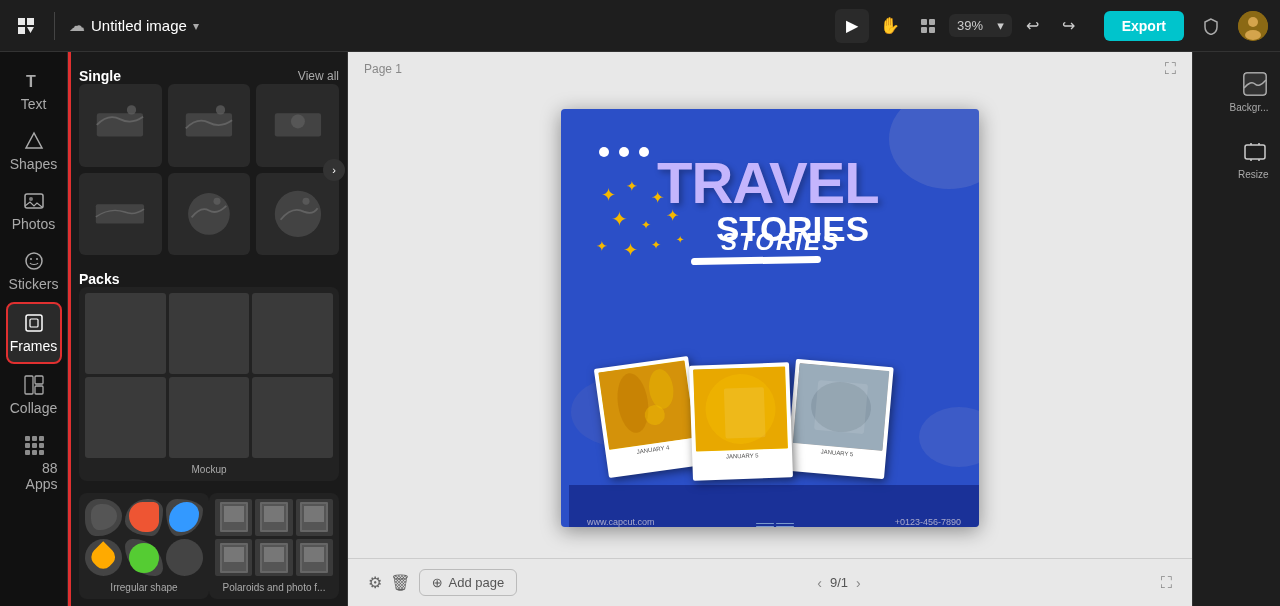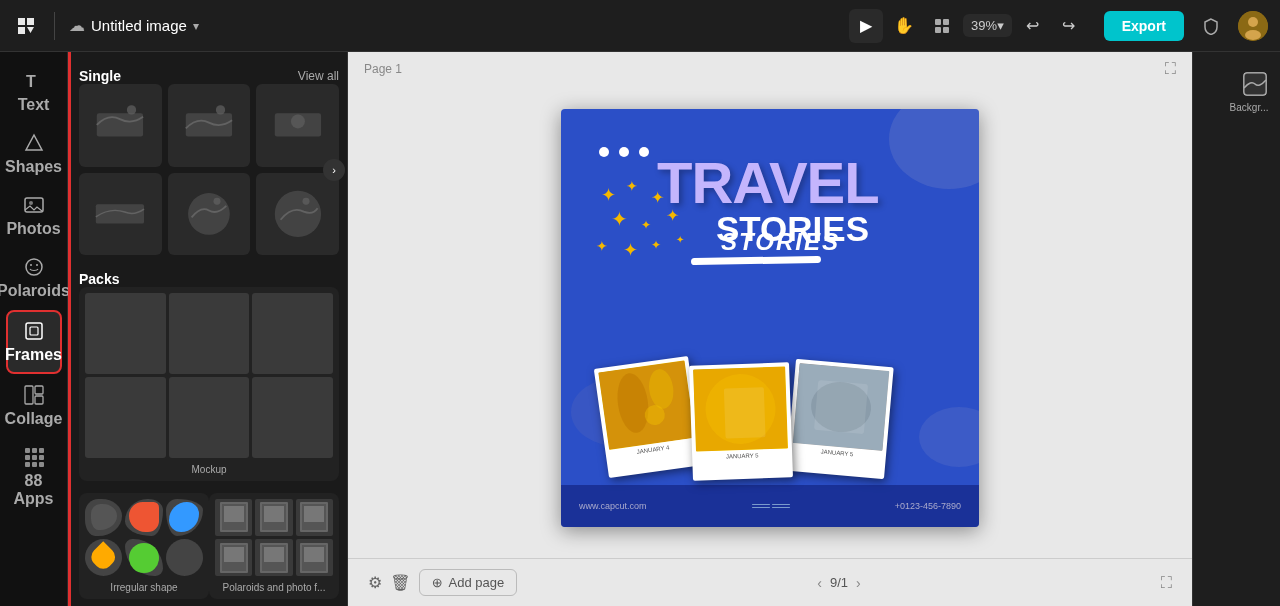--- a/index.html
+++ b/index.html
@@ -23,21 +23,21 @@
     .topbar-title-area { display: flex; align-items: center; gap: 6px; margin-right: auto; }
     .cloud-icon { color: #aaa; font-size: 16px; }
     .doc-title { font-size: 15px; color: #fff; font-weight: 500; }
     .chevron-down { color: #aaa; font-size: 12px; }
     .topbar-tools { display: flex; align-items: center; gap: 4px; }
     .tool-btn {
       width: 34px; height: 34px; border-radius: 6px; border: none; background: transparent; color: #ccc;
       cursor: pointer; display: flex; align-items: center; justify-content: center; font-size: 16px;
     }
     .tool-btn.active { background: #2a2a2a; color: #fff; }
-    .zoom-area { display: flex; align-items: center; gap: 0; background: #2a2a2a; border-radius: 6px; padding: 4px 8px; font-size: 13px; color: #ccc; cursor: pointer; }
+    .zoom-area { display: flex; align-items: center; gap: 14px; background: #2a2a2a; border-radius: 6px; padding: 4px 8px; font-size: 13px; color: #ccc; cursor: pointer; }
     .undo-redo { display: flex; gap: 2px; }
     .export-btn {
       background: #00c4cc; color: #fff; border: none; border-radius: 6px;
       padding: 7px 18px; font-size: 14px; font-weight: 600; cursor: pointer;
       margin-left: 8px;
     }
     .avatar { width: 30px; height: 30px; border-radius: 50%; background: #8B6914; overflow: hidden; display: flex; align-items: center; justify-content: center; }
 
     
     .main-area { display: flex; flex: 1; overflow: hidden; }
@@ -54,21 +54,21 @@
       gap: 2px;
       flex-shrink: 0;
     }
     .sidebar-item {
       width: 56px; display: flex; flex-direction: column; align-items: center;
       padding: 8px 4px; border-radius: 8px; cursor: pointer; gap: 4px;
       color: #aaa; font-size: 11px;
     }
     .sidebar-item.active { background: #2a2a2a; color: #fff; border: 2px solid #e03030; }
     .sidebar-item svg { width: 22px; height: 22px; }
-    .sidebar-item-label { font-size: 16px; text-align: center; font-weight: bold; }
+    .sidebar-item-label { font-size: 14px; text-align: right; }
 
     
     .frames-panel {
       width: 280px;
       background: #1a1a1a;
       border-right: 1px solid #333;
       border-left: 3px solid #e03030;
       overflow-y: auto;
       flex-shrink: 0;
       padding: 12px 8px;
@@ -246,21 +246,21 @@
       </svg>
       <span class="sidebar-item-label">Photos</span>
     </div>
     <div class="sidebar-item">
       <svg viewBox="0 0 22 22" fill="none">
         <circle cx="11" cy="11" r="8" stroke="#aaa" stroke-width="1.5" fill="none"></circle>
         <path d="M7 13c1 2 7 2 8 0" stroke="#aaa" stroke-width="1.2" fill="none"></path>
         <circle cx="8" cy="9" r="1" fill="#aaa"></circle>
         <circle cx="14" cy="9" r="1" fill="#aaa"></circle>
       </svg>
-      <span class="sidebar-item-label">Polaroids</span>
+      <span class="sidebar-item-label">Stickers</span>
     </div>
     <div class="sidebar-item active">
       <svg viewBox="0 0 22 22" fill="none">
         <rect x="3" y="3" width="16" height="16" rx="2" stroke="#fff" stroke-width="1.5" fill="none"></rect>
         <rect x="7" y="7" width="8" height="8" rx="1" stroke="#fff" stroke-width="1.2" fill="none"></rect>
       </svg>
       <span class="sidebar-item-label">Frames</span>
     </div>
     <div class="sidebar-item">
       <svg viewBox="0 0 22 22" fill="none">
@@ -514,21 +514,21 @@
           <div style="width:100%;height:80px;background:linear-gradient(135deg,#888,#bbb,#999);border-radius:1px;overflow:hidden;">
             <svg width="90" height="80" viewBox="0 0 90 80">
               <rect width="90" height="80" fill="#9aacba"></rect>
               <ellipse cx="45" cy="40" rx="30" ry="25" fill="#7a8c9a" opacity="0.5"></ellipse>
               <rect x="20" y="15" width="50" height="50" rx="3" fill="rgba(255,255,255,0.1)"></rect>
             </svg>
           </div>
           <div style="font-size:6px;color:#555;text-align:center;margin-top:3px;">JANUARY 5</div>
         </div>
 
-        <div style="position:absolute;bottom:0;left:0;right:0;height:42px;background:rgba(15,30,120,0.6);display:flex;align-items:center;justify-content:space-between;padding:0 18px;">
+        <div style="position:absolute;bottom:0;left:8px;right:0;height:42px;background:rgba(15,30,120,0.6);display:flex;align-items:flex-end;justify-content:space-between;padding:0 18px;">
           <span style="font-size:9px;color:#aac;">www.capcut.com</span>
           <div style="display:flex;flex-direction:column;gap:2px;align-items:center;">
             <div style="display:flex;gap:2px;">
               <div style="width:18px;height:1px;background:#7a9acc;border-radius:1px;"></div>
               <div style="width:18px;height:1px;background:#7a9acc;border-radius:1px;"></div>
             </div>
             <div style="display:flex;gap:2px;">
               <div style="width:18px;height:1px;background:#7a9acc;border-radius:1px;"></div>
               <div style="width:18px;height:1px;background:#7a9acc;border-radius:1px;"></div>
             </div>
@@ -558,15 +558,22 @@
 
   <div class="right-panel">
     <div class="right-tool">
       <svg width="28" height="28" viewBox="0 0 28 28" fill="none">
         <rect x="3" y="3" width="22" height="22" rx="3" stroke="#ccc" stroke-width="1.5" fill="none"></rect>
         <rect x="3" y="3" width="22" height="22" rx="3" fill="#444" opacity="0.5"></rect>
         <path d="M3 18 Q10 10 14 14 Q18 18 25 10" stroke="#aaa" stroke-width="1.5" fill="none"></path>
       </svg>
       <span class="right-tool-label">Backgr...</span>
     </div>
+    <div class="right-tool">
+      <svg width="28" height="28" viewBox="0 0 28 28" fill="none">
+        <rect x="4" y="8" width="20" height="14" rx="2" stroke="#ccc" stroke-width="1.5" fill="none"></rect>
+        <path d="M10 8V6M18 8V6M10 22v2M18 22v2" stroke="#ccc" stroke-width="1.5"></path>
+      </svg>
+      <span class="right-tool-label">Resize</span>
+    </div>
   </div>
 
 </div>
 
 </body></html>

